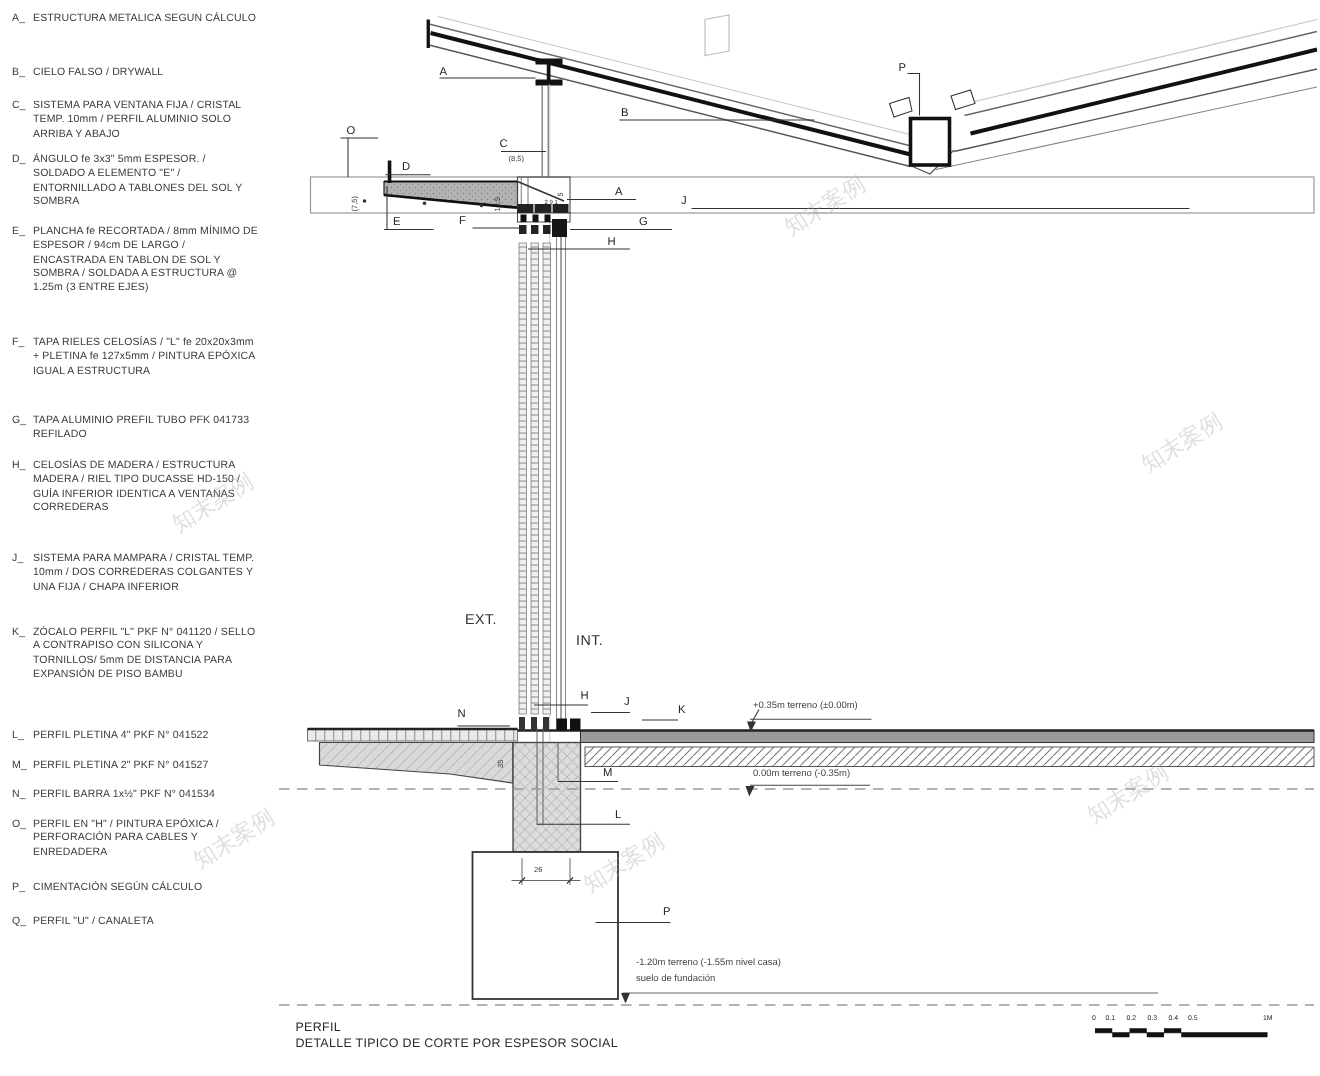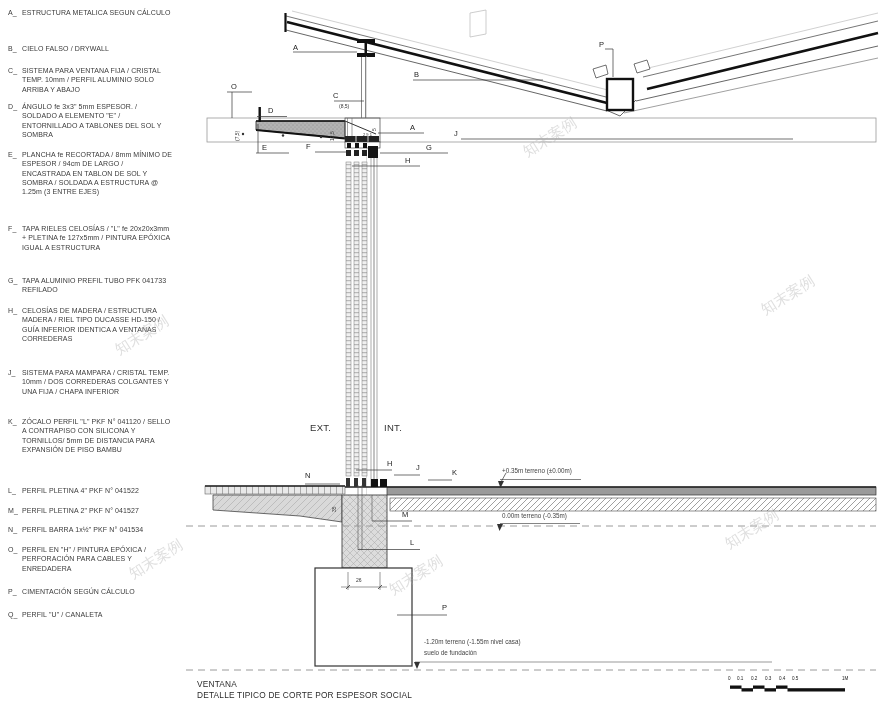--- a/index.html
+++ b/index.html
@@ -295,37 +295,37 @@
   <div class="ov call" style="left:454px;top:129px">J</div>
   <div class="ov call" style="left:305px;top:471px">N</div>
   <div class="ov call" style="left:387px;top:459px">H</div>
   <div class="ov call" style="left:416px;top:463px">J</div>
   <div class="ov call" style="left:452px;top:468px">K</div>
   <div class="ov call" style="left:402px;top:510px">M</div>
   <div class="ov call" style="left:410px;top:538px">L</div>
   <div class="ov call" style="left:599px;top:40px">P</div>
   <div class="ov call" style="left:442px;top:603px">P</div>
 
-  <div class="ov axis" style="left:310px;top:422px">EXT.</div>
+  <div class="ov axis" style="left:310px;top:408px">EXT.</div>
   <div class="ov axis" style="left:384px;top:422px">INT.</div>
 
   <div class="ov lvl" style="left:502px;top:467px">+0.35m terreno (±0.00m)</div>
   <div class="ov lvl" style="left:502px;top:512px">0.00m terreno (-0.35m)</div>
   <div class="ov lvl" style="left:424px;top:638px">-1.20m terreno (-1.55m nivel casa)</div>
   <div class="ov lvl" style="left:424px;top:649px">suelo de fundación</div>
 
   <div class="ov dim" style="left:339px;top:103px">(8,5)</div>
   <div class="ov dim rot" style="left:329px;top:141px">12,5</div>
   <div class="ov dim rot" style="left:234px;top:141px">(7,5)</div>
   <div class="ov dim rot" style="left:371px;top:131px">5</div>
   <div class="ov dim4" style="left:363px;top:132px">2 9 1</div>
   <div class="ov dim" style="left:356px;top:577px">26</div>
   <div class="ov dim rot" style="left:331px;top:512px">35</div>
 
-  <div class="ov title" style="left:197px;top:679px">VENTANA</div>
+  <div class="ov title" style="left:197px;top:679px">PERFIL</div>
   <div class="ov title" style="left:197px;top:690px">DETALLE TIPICO DE CORTE POR ESPESOR SOCIAL</div>
 
   <div class="ov sbnum" style="left:728px;top:676px">0</div>
   <div class="ov sbnum" style="left:737px;top:676px">0.1</div>
   <div class="ov sbnum" style="left:751px;top:676px">0.2</div>
   <div class="ov sbnum" style="left:765px;top:676px">0.3</div>
   <div class="ov sbnum" style="left:779px;top:676px">0.4</div>
   <div class="ov sbnum" style="left:792px;top:676px">0.5</div>
   <div class="ov sbnum" style="left:842px;top:676px">1M</div>
 

